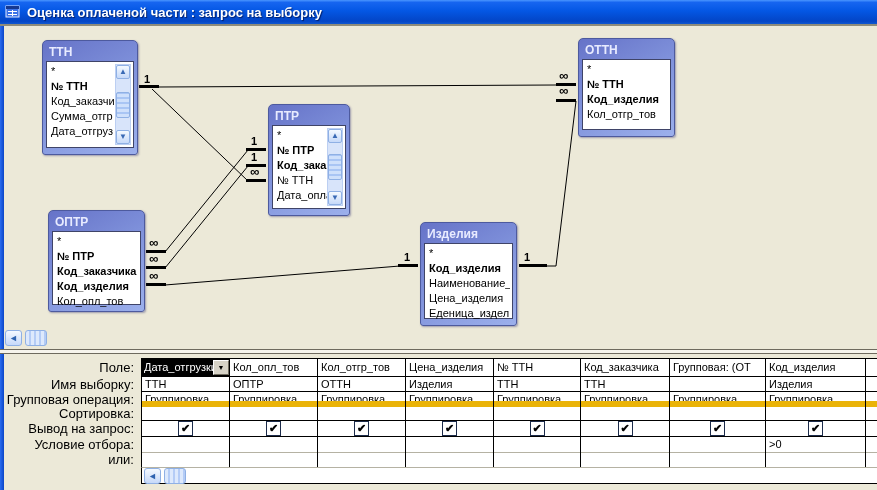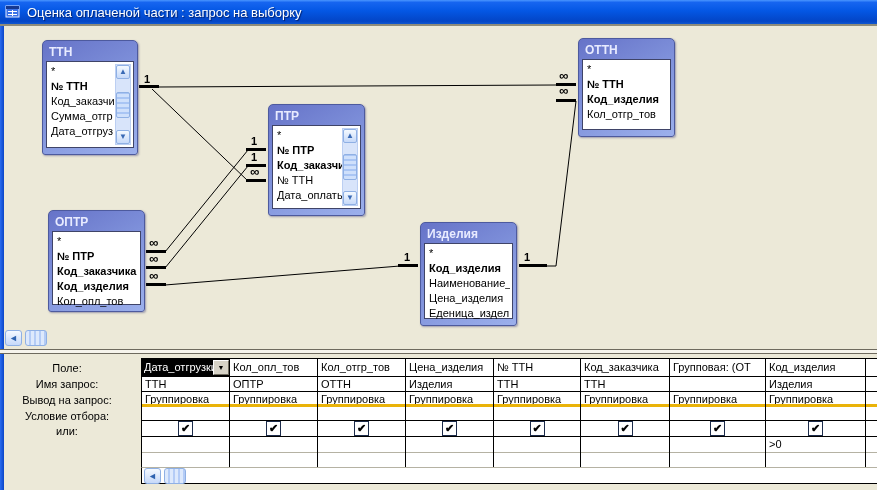--- a/index.html
+++ b/index.html
@@ -3,21 +3,21 @@
 <meta charset="utf-8">
 <style>
   html,body{margin:0;padding:0}
   body{width:877px;height:490px;position:relative;background:#ece9d8;
        font-family:"Liberation Sans",sans-serif;overflow:hidden}
 
   
   .titlebar{position:absolute;left:0;top:0;width:877px;height:26px;box-sizing:border-box;
     background:linear-gradient(180deg,#4a96ff 0%,#1665f0 10%,#0457e4 45%,#0345c6 88%,#1057d0 100%);
     border-bottom:2px solid #8e8b7a;display:flex;align-items:center;padding-left:5px}
-  .title-text{color:#fff;font-weight:normal;font-size:13px;margin-left:6px;
+  .title-text{color:#fff;font-weight:bold;font-size:13px;margin-left:6px;
     text-shadow:1px 1px 1px rgba(0,0,40,.6);white-space:nowrap}
   .win-border-left{position:absolute;left:0;top:26px;width:4px;height:464px;
     background:linear-gradient(90deg,#2a6cf0,#0b46c8)}
 
   
   .rel-svg{position:absolute;left:0;top:0;pointer-events:none}
   .tbox{position:absolute;box-sizing:border-box;border:1px solid #4d5a9e;
     border-radius:5px 5px 3px 3px;padding:2px 3px 3px;
     background:linear-gradient(150deg,#6673c8 0%,#7e90da 45%,#9cb0ec 100%);
     box-shadow:1px 1px 2px rgba(60,60,120,.45)}
@@ -39,30 +39,30 @@
   .hbtn{width:17px;height:16px;background:linear-gradient(180deg,#f4f9ff,#c6d9f9);
     border:1px solid #8fb0e4;border-radius:3px;color:#2f63b0;font-size:9px;line-height:14px;
     text-align:center;box-sizing:border-box}
   .hthumb{width:22px;height:16px;border:1px solid #8fb0e4;border-radius:3px;box-sizing:border-box;
     background:repeating-linear-gradient(90deg,#dde9fc 0 3px,#b4ccf6 3px 5px)}
   .splitter{position:absolute;left:0px;top:349px;width:877px;height:3px;background:#f6f4ec;
     border-top:1px solid #6e6a5e;border-bottom:1px solid #6e6a5e;box-sizing:content-box}
 
   
   .grid-labels{position:absolute;left:0;top:359px;width:138px}
-  .grid-labels div{font-size:11px;color:#000;text-align:center;padding-right:4px;white-space:nowrap}
+  .grid-labels div{font-size:13px;color:#000;text-align:right;padding-right:4px;white-space:nowrap}
   .gl0{height:18px;line-height:18px}.gl1{height:15px;line-height:15px}.gl2{height:15px;line-height:15px}
   .gl3{height:14px;line-height:14px}.gl4{height:16px;line-height:16px}.gl5{height:16px;line-height:16px}
   .gl6{height:14px;line-height:14px}
   .grid{position:absolute;left:141px;top:358px;display:flex;background:#fff;border:1px solid #000}
   .gcol{box-sizing:border-box;border-right:1px solid #000}
   .c{box-sizing:border-box;font-size:11px;color:#000;padding-left:3px;white-space:nowrap;overflow:hidden}
   .c0{height:18px;line-height:17px;border-bottom:1px solid #000}
   .c1{height:15px;line-height:14px;border-bottom:1px solid #000}
-  .c2{height:15px;line-height:14px;border-bottom:3px solid #eab308}
+  .c2{height:15px;line-height:14px;border-bottom:6px solid #eab308}
   .c3{height:14px;line-height:13px;border-bottom:1px solid #000}
   .c4{height:16px;border-bottom:1px solid #000;display:flex;align-items:center;justify-content:center;padding:0}
   .c5{height:16px;line-height:15px;border-bottom:1px solid #b5b2a3}
   .c6{height:14px;line-height:13px}
   .sel{background:#000;color:#fff;display:flex;align-items:center;padding-left:2px}
   .sel .ftext{flex:1;overflow:hidden;white-space:nowrap}
   .combo{width:16px;height:15px;flex:0 0 16px;background:#d6d2c6;color:#000;font-size:7px;
     line-height:14px;text-align:center;border:1px solid;border-color:#fff #6e6a5e #6e6a5e #fff;box-sizing:border-box}
   .chk{width:13px;height:13px;border:1px solid #1c2b4a;background:#fff;display:flex;
     align-items:center;justify-content:center;font-size:11px;font-weight:bold;color:#000}
@@ -133,21 +133,21 @@
     <div class="vsb">
       <div class="sbtn">▲</div>
       <div class="strk">
           <div class="sthumb"></div>
         </div>
       <div class="sbtn">▼</div>
     </div>
   </div>
 </div>
 
-<div class="tbox" style="left:268px;top:104px;width:97px;height:112px">
+<div class="tbox" style="left:268px;top:104px;width:82px;height:112px">
   <div class="hdr">ПТР</div>
   <div class="list">
     <div class="f">*</div>
     <div class="f b">№ ПТР</div>
     <div class="f b">Код_заказчи</div>
     <div class="f">№ ТТН</div>
     <div class="f">Дата_оплать</div>
     <div class="vsb">
       <div class="sbtn">▲</div>
       <div class="strk">
@@ -192,21 +192,23 @@
 
 <div class="diag-hsb">
   <div class="hbtn">◄</div>
   <div class="hthumb"></div>
 </div>
 
 <div class="splitter"></div>
 
 <div class="grid-labels">
   <div class="gl0">Поле:</div>
-  <div class="gl1">Имя запрос:</div>
+  <div class="gl1">Имя выборку:</div>
+  <div class="gl2">Групповая операция:</div>
+  <div class="gl3">Сортировка:</div>
   <div class="gl4">Вывод на запрос:</div>
   <div class="gl5">Условие отбора:</div>
   <div class="gl6">или:</div>
 </div>
 
 <div class="grid">
 
   <div class="gcol" style="width:88px">
     <div class="c c0 sel">
       <span class="ftext">Дата_отгрузки</span>

